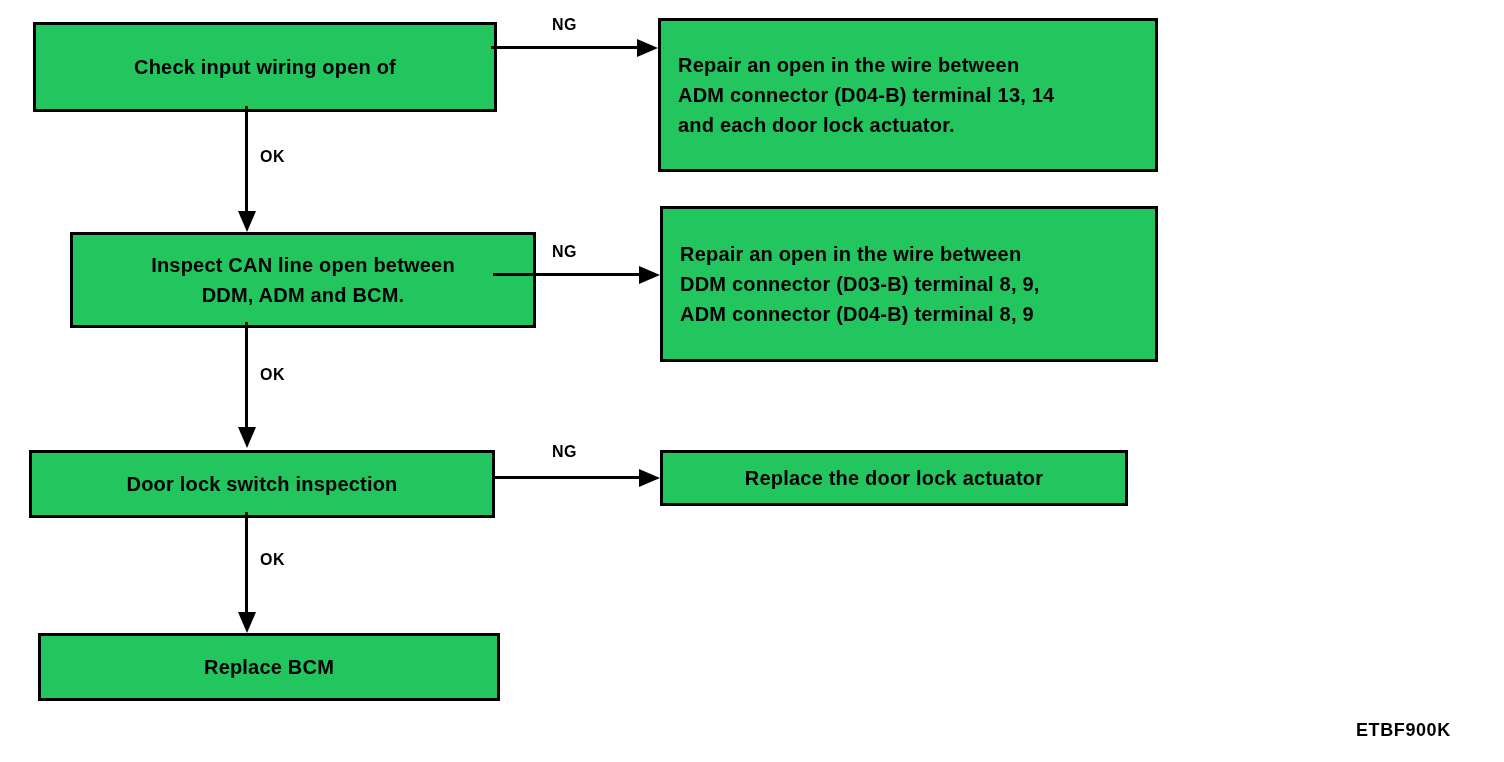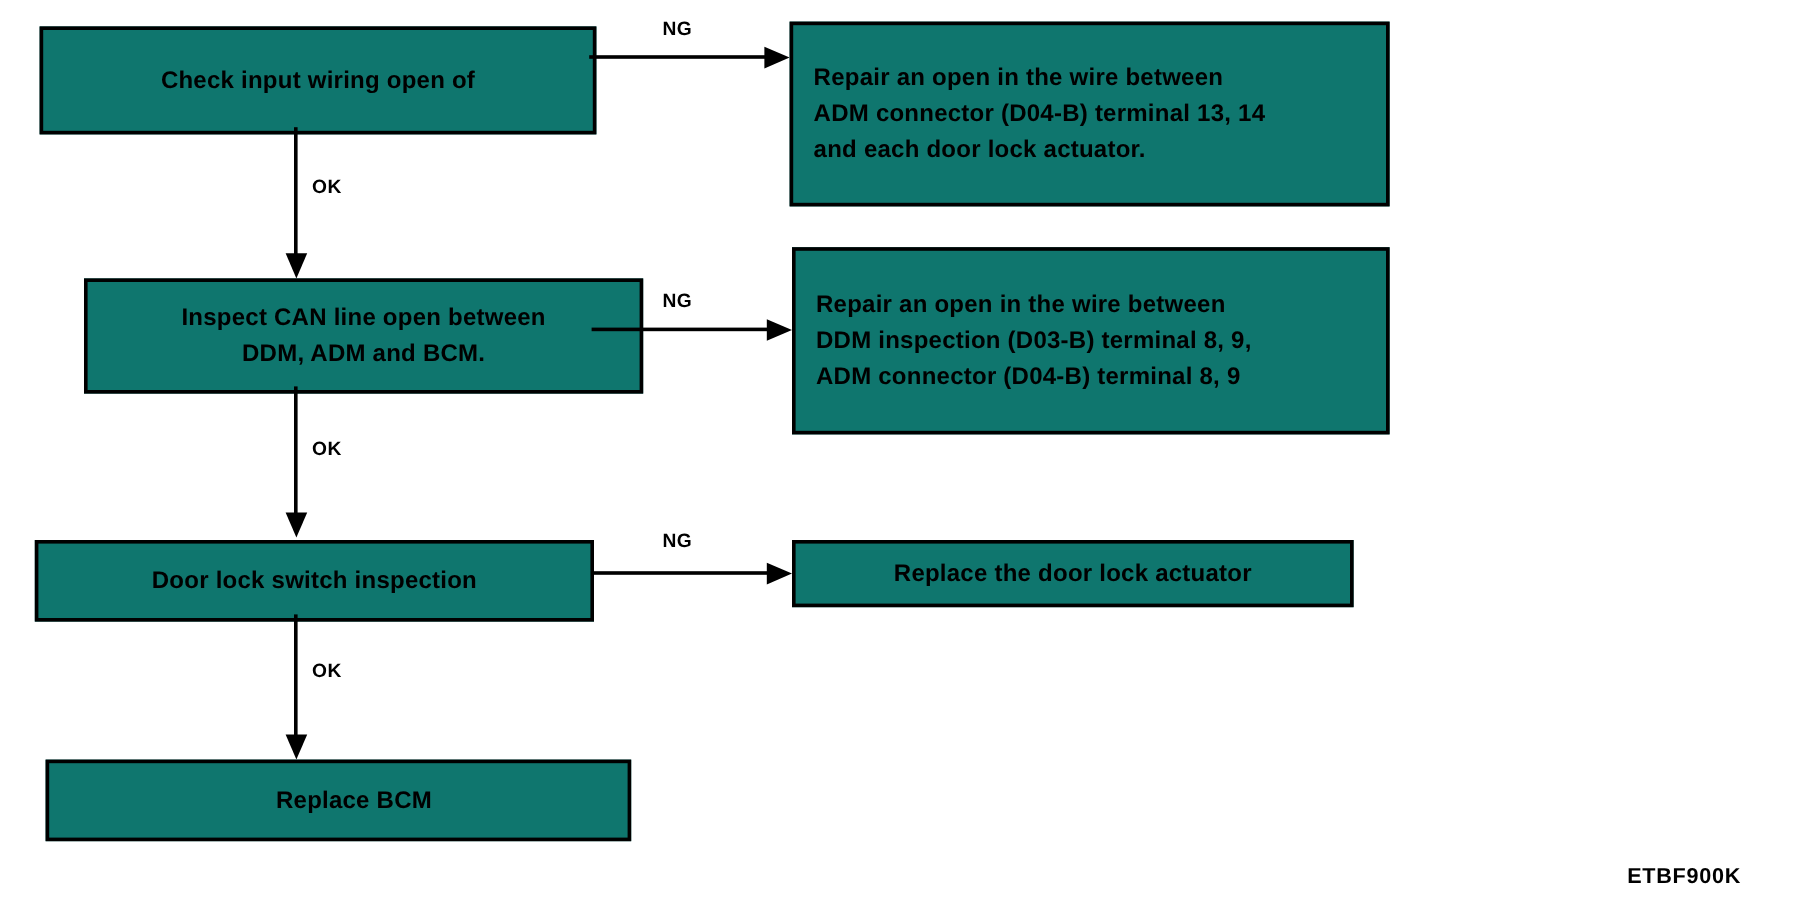--- a/index.html
+++ b/index.html
@@ -12,21 +12,21 @@
     width: 1504px;
     height: 762px;
     background: #ffffff;
     font-family: "Liberation Sans", sans-serif;
     color: #000000;
     overflow: hidden;
   }
   .box {
     position: absolute;
     border: 3px solid #000000;
-    background: #0f766e;
+    background: #22c55e;
     display: flex;
     flex-direction: column;
     align-items: center;
     justify-content: center;
     text-align: center;
     font-weight: 700;
     font-size: 20px;
     line-height: 30px;
     letter-spacing: 0.2px;
   }
@@ -104,21 +104,21 @@
     <div>Inspect CAN line open between</div>
     <div>DDM, ADM and BCM.</div>
   </div>
 
   <div class="edge-label" style="left:552px; top:243px;">NG</div>
   <div class="hline" style="left:493px; top:273px; width:147px;"></div>
   <div class="arrow-right" style="left:639px; top:266px;"></div>
 
   <div class="box left-text" style="left:660px; top:206px; width:463px; height:150px;">
     <div>Repair an open in the wire between</div>
-    <div>DDM inspection (D03-B) terminal 8, 9,</div>
+    <div>DDM connector (D03-B) terminal 8, 9,</div>
     <div>ADM connector (D04-B) terminal 8, 9</div>
   </div>
 
   <div class="vline" style="left:245px; top:322px; height:106px;"></div>
   <div class="arrow-down" style="left:238px; top:427px;"></div>
   <div class="edge-label" style="left:260px; top:366px;">OK</div>
 
   <div class="box" style="left:29px; top:450px; width:460px; height:62px;">
     <div>Door lock switch inspection</div>
   </div>
@@ -128,19 +128,19 @@
   <div class="arrow-right" style="left:639px; top:469px;"></div>
 
   <div class="box" style="left:660px; top:450px; width:462px; height:50px;">
     <div>Replace the door lock actuator</div>
   </div>
 
   <div class="vline" style="left:245px; top:512px; height:102px;"></div>
   <div class="arrow-down" style="left:238px; top:612px;"></div>
   <div class="edge-label" style="left:260px; top:551px;">OK</div>
 
-  <div class="box" style="left:38px; top:633px; width:456px; height:62px;padding-left:26px;">
+  <div class="box" style="left:38px; top:633px; width:456px; height:62px;">
     <div>Replace BCM</div>
   </div>
 
   <div class="figure-code">ETBF900K</div>
 
 </div>
 
 </body></html>

